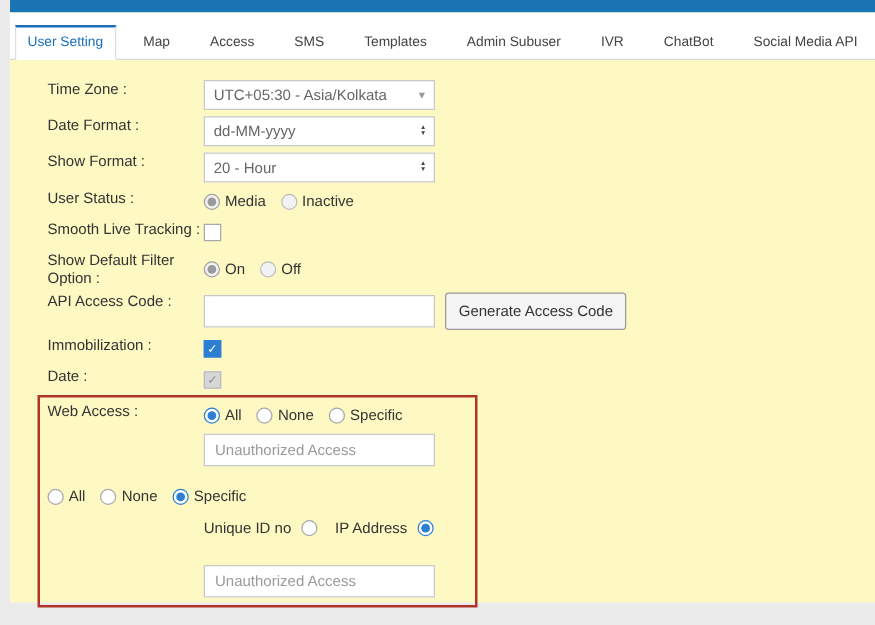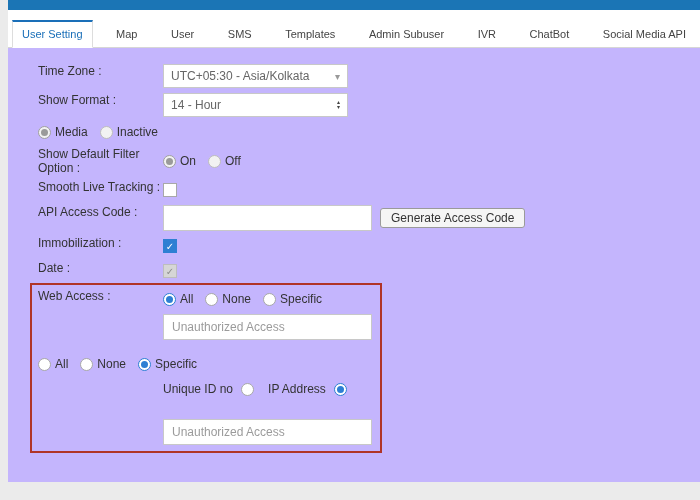--- a/index.html
+++ b/index.html
@@ -3,21 +3,21 @@
 <meta charset="utf-8">
 <style>
   * { box-sizing: border-box; }
   html,body { margin:0; padding:0; }
   body {
     width:700px; height:500px; overflow:hidden;
     background:#ebebeb;
     font-family:"Liberation Sans", sans-serif;
     font-size:12px; color:#333;
   }
-  .page { margin-left:8px; background:#c4b5fd; height:482px; }
+  .page { margin-left:8px; background:#fef9c3; height:482px; }
   .top-bar { height:10px; background:#1b75b5; }
 
   
   .tab-bar {
     display:flex; justify-content:space-between; align-items:flex-end;
     padding:10px 4px 0 4px; border-bottom:1px solid #d6d6d6; background:#fff;
   }
   .tab {
     flex:none; white-space:nowrap; cursor:pointer;
     padding:6px 9px 7px 9px; font-size:11px; color:#444;
@@ -65,28 +65,28 @@
 
   .checkbox {
     width:14px; height:14px; border:1px solid #a8a8a8; background:#fff;
     display:inline-flex; align-items:center; justify-content:center;
     font-size:10px; color:#fff; cursor:pointer; flex:none;
   }
   .checkbox.checked { background:#2d7fd3; border-color:#2d7fd3; }
   .checkbox.checked.disabled { background:#d6d6d6; border-color:#bdbdbd; color:#8d8d8d; cursor:default; }
 
   input[type=text] {
-    width:209px; height:24px; border:1px solid #c8c8c8; padding:12px 8px;
+    width:185px; height:24px; border:1px solid #c8c8c8; padding:12px 8px;
     font-family:"Liberation Sans", sans-serif; font-size:12px; color:#444;
     outline:none;
   }
   input[type=text]::placeholder { color:#9b9b9b; }
 
   .btn {
-    margin-left:8px; height:20px; padding:0 10px;
+    margin-left:8px; height:30px; padding:0 10px;
     border:1px solid #9a9a9a; border-radius:3px;
     background:#f5f5f5; font-family:"Liberation Sans", sans-serif;
     font-size:12px; color:#333; cursor:pointer;
   }
 
   .red-section { position:relative; margin-top:8px; }
   .red-box {
     position:absolute; left:-8px; top:-6px; width:352px; bottom:-8px;
     border:2px solid #b03427; pointer-events:none;
   }
@@ -95,74 +95,85 @@
 </style>
 </head>
 <body>
 
 <div class="page">
   <div class="top-bar"></div>
 
   <div class="tab-bar">
     <div class="tab active">User Setting</div>
     <div class="tab">Map</div>
-    <div class="tab">User</div>
+    <div class="tab">Access</div>
     <div class="tab">SMS</div>
     <div class="tab">Templates</div>
     <div class="tab">Admin Subuser</div>
     <div class="tab">IVR</div>
     <div class="tab">ChatBot</div>
     <div class="tab">Social Media API</div>
   </div>
 
   <div class="form">
 
     <div class="row">
       <div class="label">Time Zone :</div>
       <div class="select">
         <span>UTC+05:30 - Asia/Kolkata</span>
         <span class="caret">▾</span>
       </div>
     </div>
 
-
-    <div class="row">
-      <div class="label">Show Format :</div>
+    <div class="row">
+      <div class="label">Date Format :</div>
       <div class="select">
-        <span>14 - Hour</span>
+        <span>dd-MM-yyyy</span>
         <span class="spin">
             <i>▴</i>
             <i>▾</i>
           </span>
       </div>
     </div>
 
     <div class="row">
+      <div class="label">Show Format :</div>
+      <div class="select">
+        <span>20 - Hour</span>
+        <span class="spin">
+            <i>▴</i>
+            <i>▾</i>
+          </span>
+      </div>
+    </div>
+
+    <div class="row">
+      <div class="label">User Status :</div>
       <div class="controls">
         <span class="radio sel-grey"></span>
         <span class="opt">Media</span>
         <span class="radio disabled"></span>
         <span class="opt">Inactive</span>
       </div>
     </div>
 
     <div class="row">
+      <div class="label">Smooth Live Tracking :</div>
+      <div class="controls">
+        <span class="checkbox"></span>
+      </div>
+    </div>
+
+    <div class="row">
       <div class="label">Show Default Filter Option :</div>
       <div class="controls">
         <span class="radio sel-grey"></span>
         <span class="opt">On</span>
         <span class="radio disabled"></span>
         <span class="opt">Off</span>
-      </div>
-    </div>
-
-    <div class="row">
-      <div class="label">Smooth Live Tracking :</div>
-      <div class="controls">
-        <span class="checkbox"></span>
       </div>
     </div>
 
     <div class="row">
       <div class="label">API Access Code :</div>
       <div class="controls">
         <input type="text" value="" style="">
         <button class="btn">Generate Access Code</button>
       </div>
     </div>

